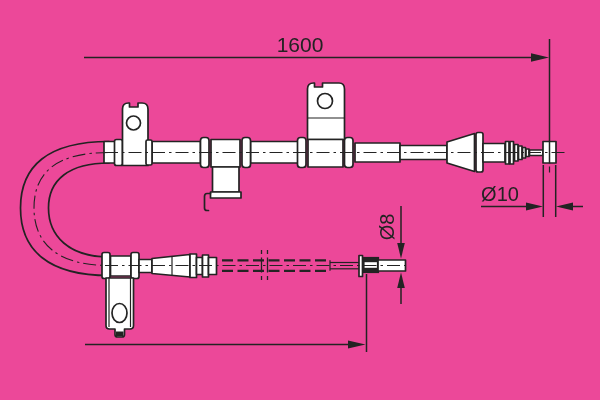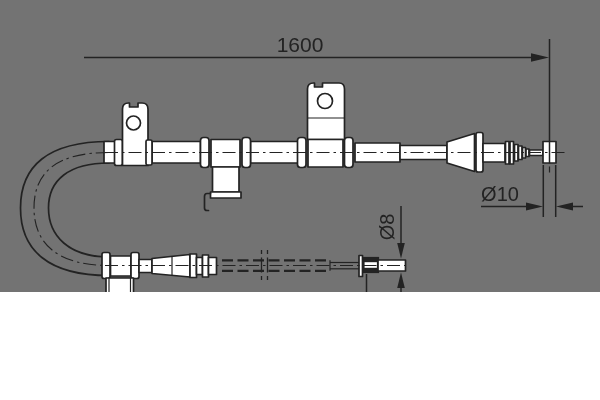--- a/index.html
+++ b/index.html
@@ -1,16 +1,16 @@
 <!DOCTYPE html>
 <html><head>
 <meta charset="utf-8">
 <style>
   html,body{margin:0;padding:0;background:#ffffff;}
-  .canvas{position:relative;width:600px;height:292px;background:#737373;overflow:hidden;}
+  .canvas{position:relative;width:600px;height:400px;background:#ec4899;overflow:hidden;}
   svg{display:block;}
   .o  {fill:#ffffff;stroke:#232323;stroke-width:1.7;stroke-linejoin:round;}
   .on {fill:none;stroke:#232323;stroke-width:1.7;stroke-linejoin:round;stroke-linecap:round;}
   .o2 {fill:#ffffff;stroke:#232323;stroke-width:2.2;}
   .t  {fill:none;stroke:#232323;stroke-width:1.2;}
   .cl {fill:none;stroke:#232323;stroke-width:1.1;stroke-dasharray:13 4 2.5 4;}
   .dash{fill:none;stroke:#232323;stroke-width:2.2;stroke-dasharray:11 4.5;}
   .brk{fill:none;stroke:#232323;stroke-width:1.3;stroke-dasharray:4 3.5 15 3.5;}
   .dim{fill:none;stroke:#232323;stroke-width:1.5;}
   .arrow{fill:#232323;stroke:none;}

